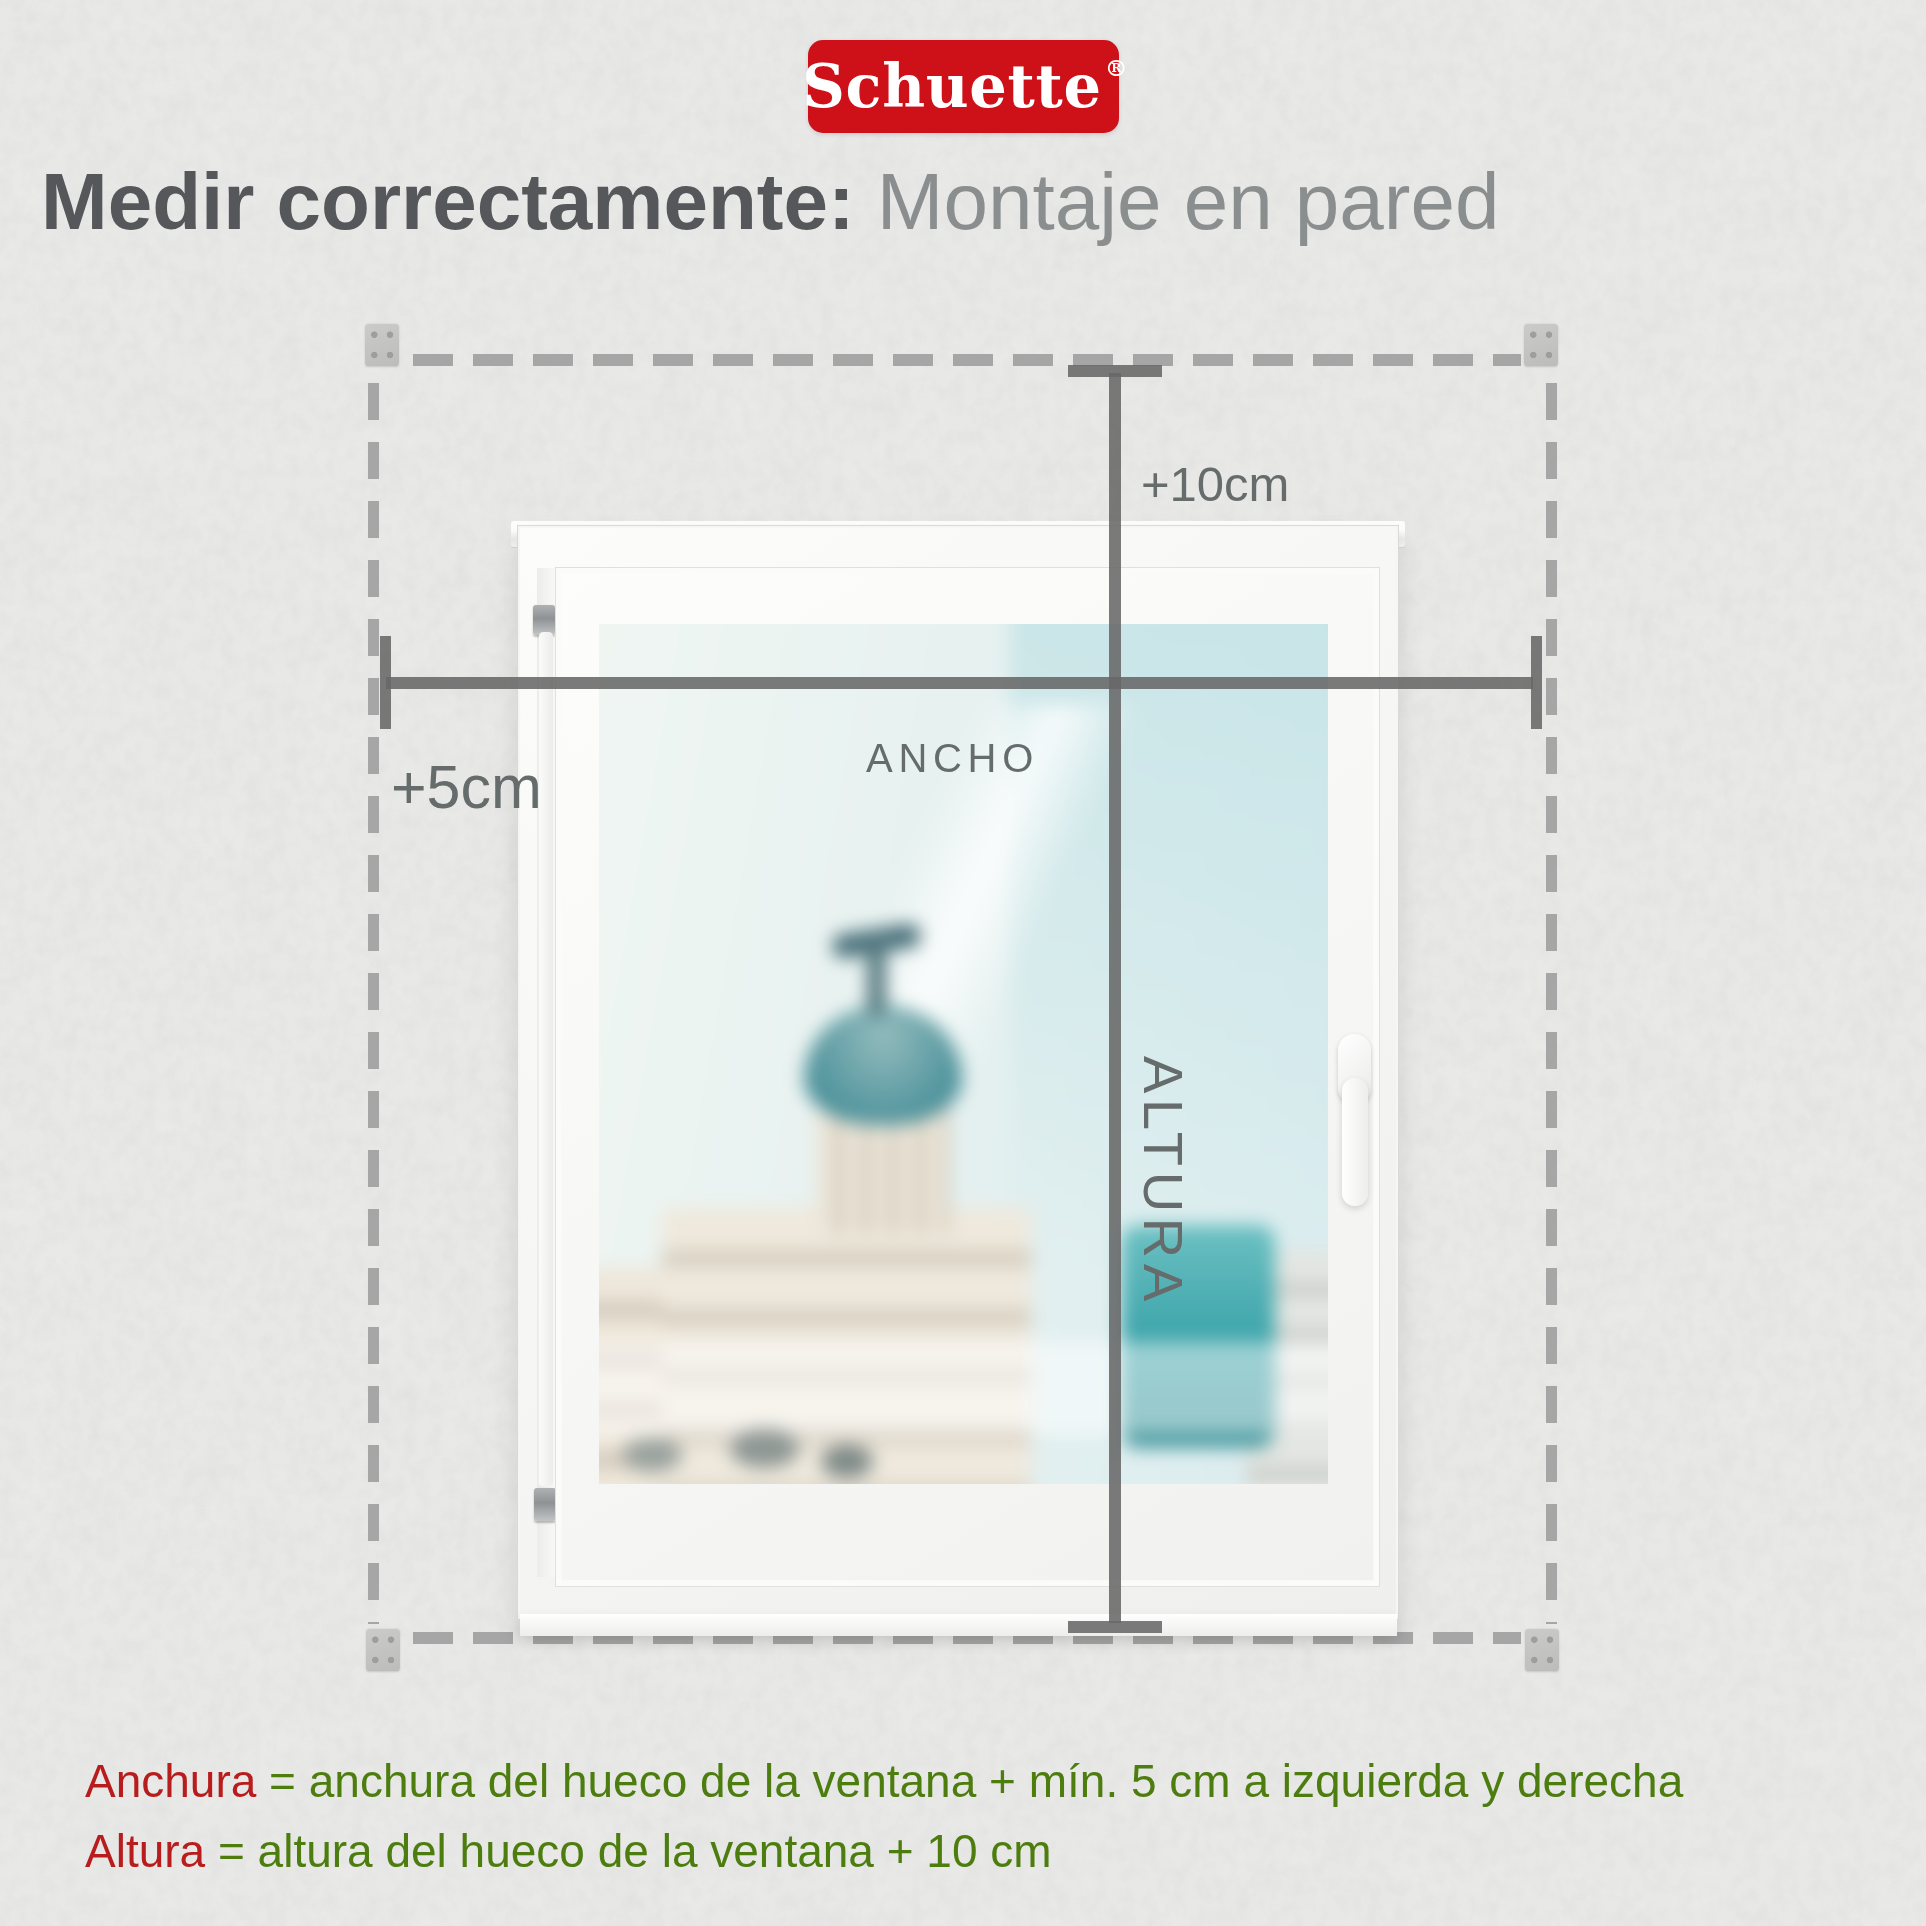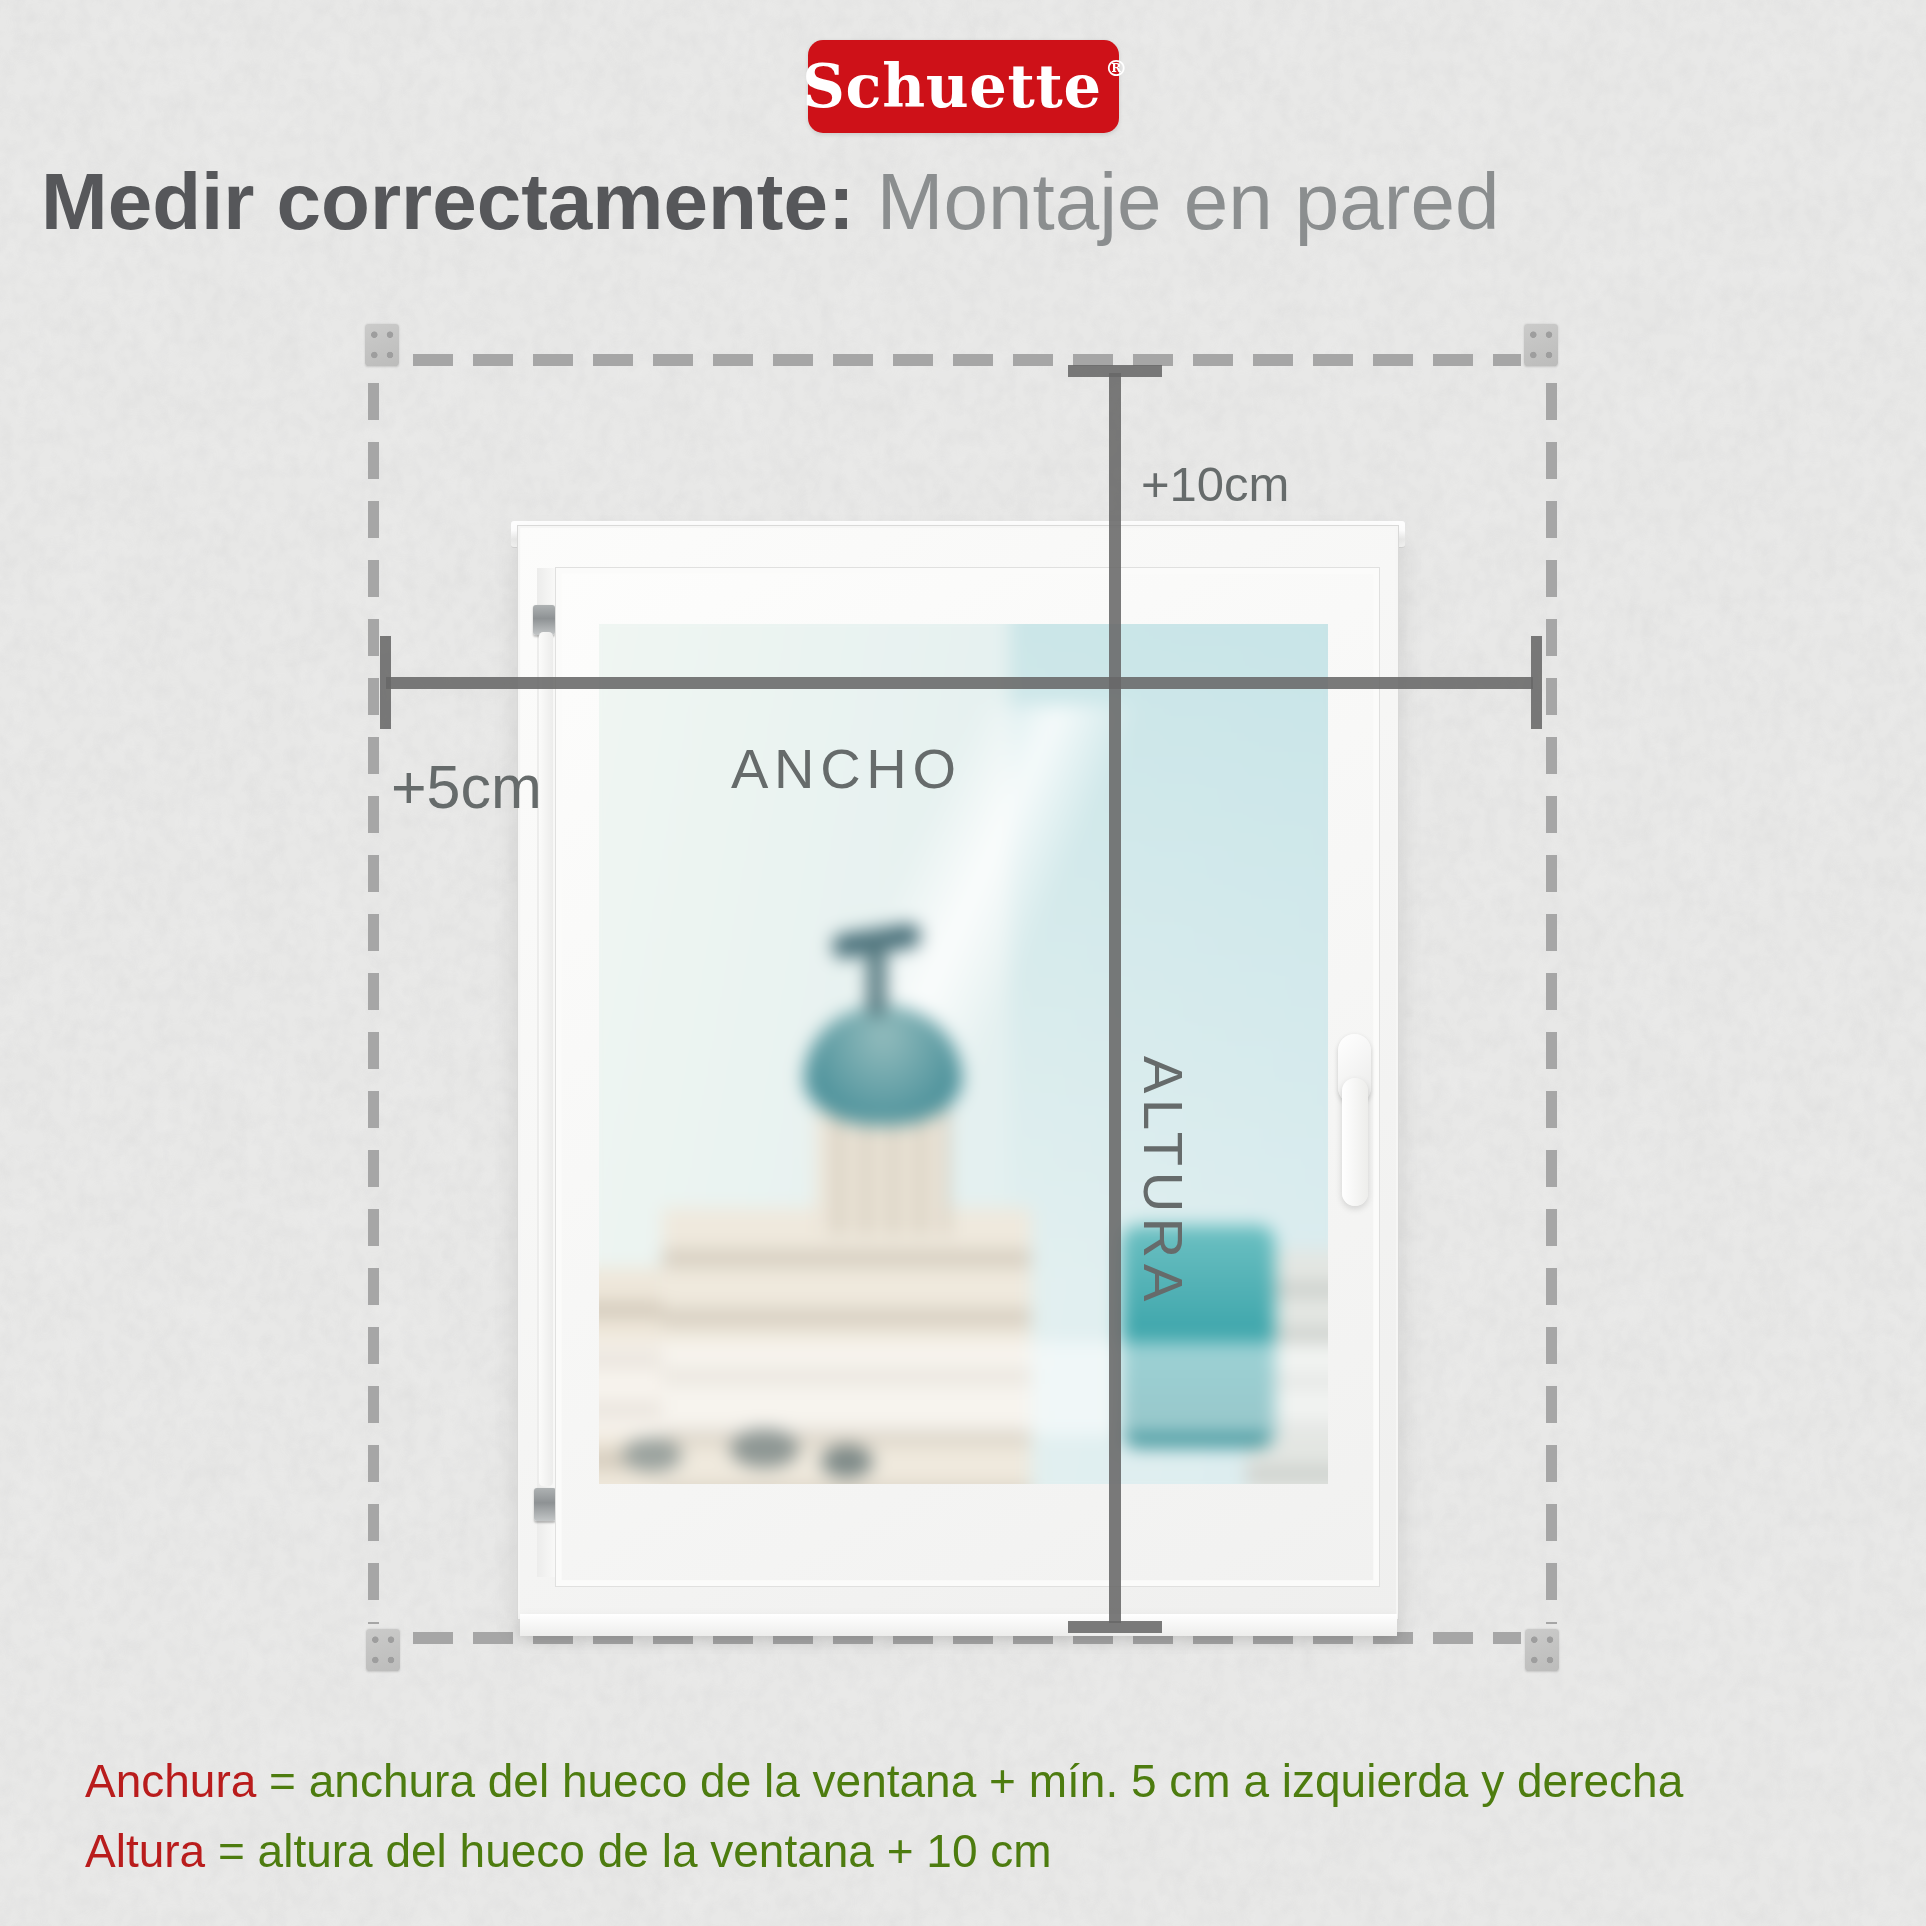--- a/index.html
+++ b/index.html
@@ -101,21 +101,21 @@
   .mline{position:absolute;background:rgba(104,104,104,.88);}
   .h-line{left:386px;top:677px;width:1147px;height:12px;}
   .h-cap-left{left:380px;top:636px;width:10.7px;height:93px;}
   .h-cap-right{left:1531px;top:636px;width:10.7px;height:93px;}
   .v-line{left:1109px;top:373px;width:12px;height:1250px;}
   .v-cap-top{left:1068px;top:365px;width:94px;height:11.5px;}
   .v-cap-bottom{left:1068px;top:1621px;width:94px;height:11.5px;}
 
   
   .mlabel{position:absolute;color:#666b6b;font-weight:400;margin-top:35px;}
-  .lbl-ancho{left:731px;top:701px;width:308px;text-align:left;font-size:56px;letter-spacing:5.7px;}
+  .lbl-ancho{left:731px;top:701px;width:308px;text-align:right;font-size:40px;letter-spacing:5.7px;}
   .lbl-altura{left:1131px;top:1021px;height:315px;font-size:56px;letter-spacing:5.7px;
               writing-mode:vertical-lr;text-orientation:mixed;}
   .lbl-5cm{left:391px;top:717px;font-size:61px;}
   .lbl-10cm{left:1141px;top:421px;font-size:49px;}
 
   
   .legend{position:absolute;left:85px;top:1746px;font-size:46px;line-height:70px;white-space:nowrap;}
   .lg-term{font-weight:400;color:#b91c1c;}
   .lg-def{font-weight:400;color:#4d7c0f;}
 </style>

